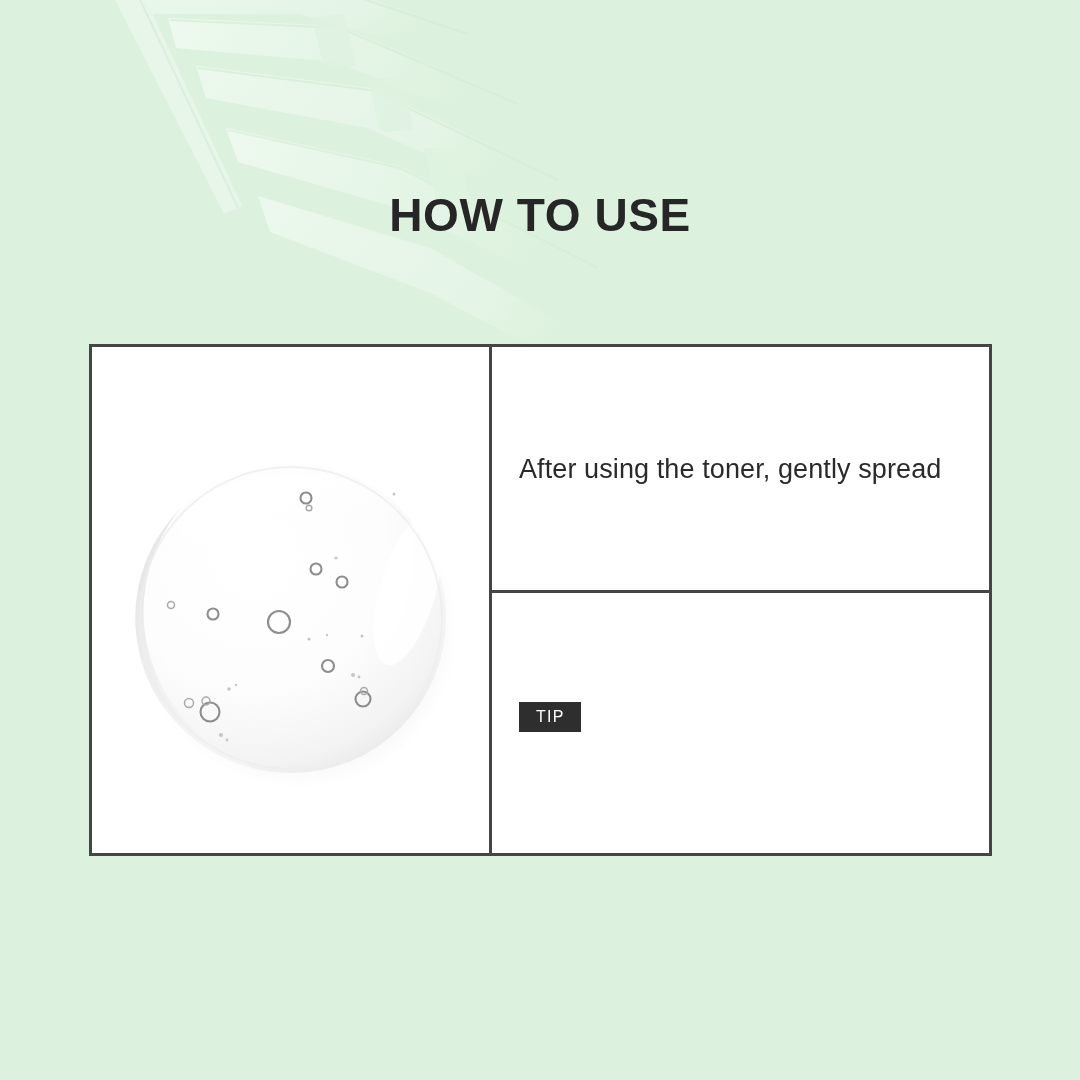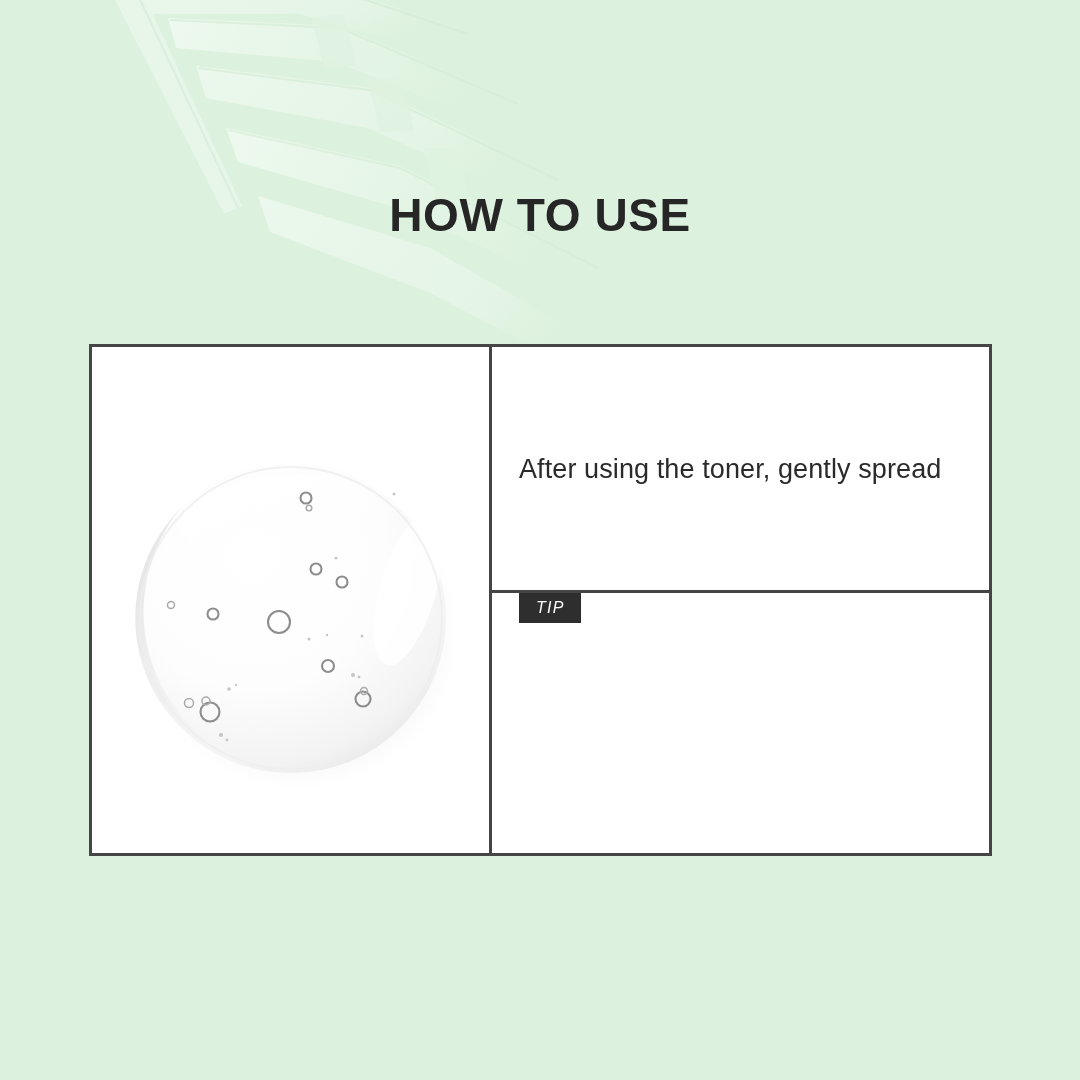--- a/index.html
+++ b/index.html
@@ -85,21 +85,21 @@
     border-bottom: 3px solid #454545;
     box-sizing: border-box;
     display: flex;
     align-items: center;
   }
 
   #tip-cell {
     position: relative;
     flex: 1 1 auto;
     display: flex;
-    font-style: italic;
+    align-items: center;
   }
 
   .cell-inner {
     padding-left: 27px;
     padding-right: 20px;
     width: 100%;
     box-sizing: border-box;
   }
 
   .body-text {

